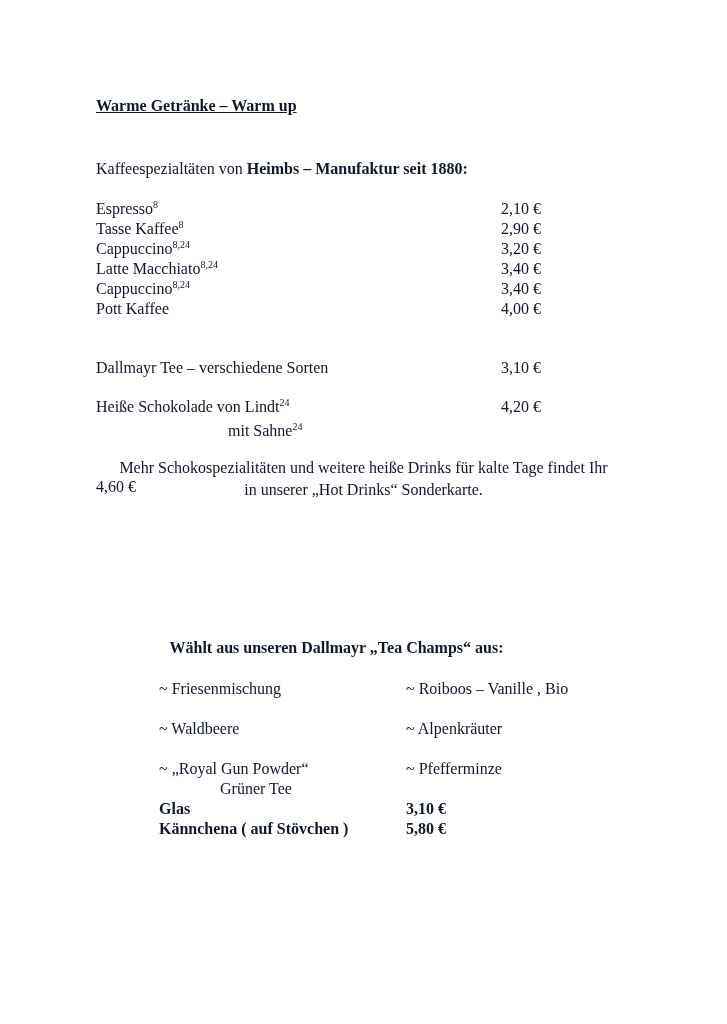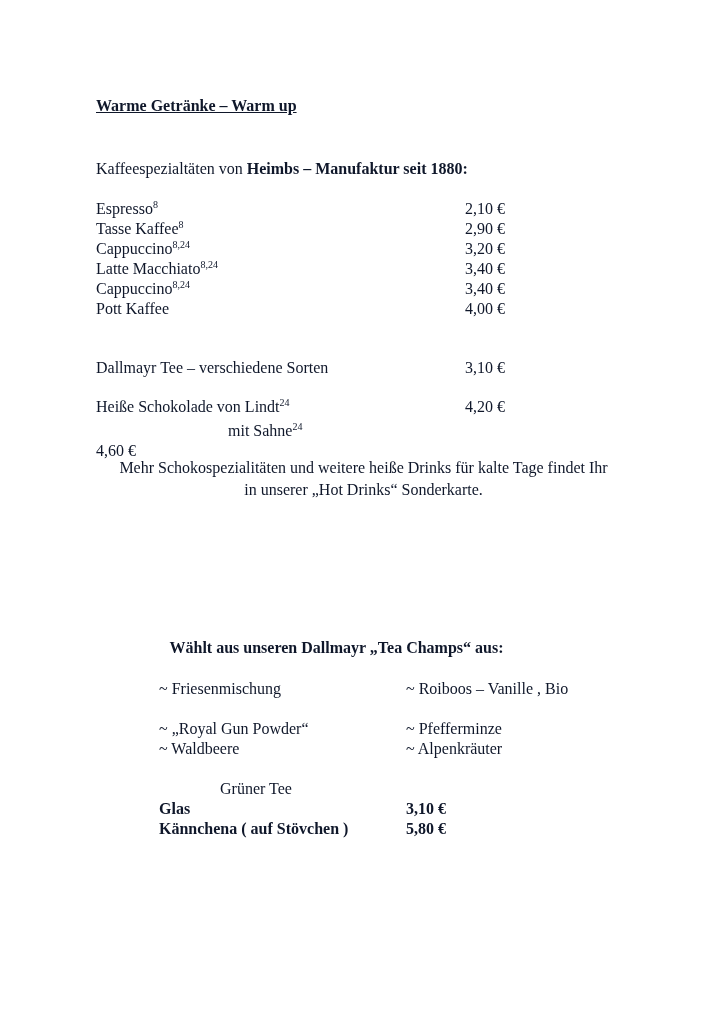--- a/index.html
+++ b/index.html
@@ -16,21 +16,21 @@
   .abs { position: absolute; }
   .title {
     left: 96px; top: 96px;
     font-weight: bold;
     text-decoration: underline;
     line-height: 20px;
   }
   .intro { left: 96px; top: 159px; line-height: 20px; }
   .intro .b { font-weight: bold; }
   .menu-block { left: 96px; top: 199px; width: 540px; }
-  .menu-row { display: flex; line-height: 20px; }
+  .menu-row { display: flex; line-height: 20px; gap: 36px; }
   .menu-row .name { width: 369px; }
   .menu-row .price { white-space: nowrap; }
   sup { font-size: 10px; line-height: 0; vertical-align: super; }
   .dallmayr-block { left: 96px; top: 358px; width: 540px; }
   .choco-block { left: 96px; top: 397px; width: 540px; }
   .choco-block .menu-row.indent .name { padding-left: 132px; box-sizing: border-box; }
   .choco-block .menu-row + .menu-row { margin-top: 4px; flex-direction: column; }
   .note {
     left: 0; top: 457px; width: 727px;
     text-align: center; line-height: 22px;
@@ -106,27 +106,27 @@
     <div>in unserer „Hot Drinks“ Sonderkarte.</div>
   </div>
 
   <div class="abs champs-heading">Wählt aus unseren Dallmayr „Tea Champs“ aus:</div>
 
   <div class="abs champs-grid">
     <div class="champs-row gap">
       <span class="cell-l">~ Friesenmischung</span>
       <span class="cell-r">~ Roiboos – Vanille , Bio</span>
     </div>
+    <div class="champs-row gap">
+      <span class="cell-l">~ Waldbeere</span>
+      <span class="cell-r">~ Alpenkräuter</span>
+    </div>
     <div class="champs-row">
       <span class="cell-l">~ „Royal Gun Powder“</span>
       <span class="cell-r">~ Pfefferminze</span>
-    </div>
-    <div class="champs-row gap">
-      <span class="cell-l">~ Waldbeere</span>
-      <span class="cell-r">~ Alpenkräuter</span>
     </div>
     <div class="champs-sub">Grüner Tee</div>
     <div class="champs-price-row">
       <span class="cell-l">Glas</span>
       <span class="cell-r">3,10 €</span>
     </div>
     <div class="champs-price-row">
       <span class="cell-l">Kännchena ( auf Stövchen )</span>
       <span class="cell-r">5,80 €</span>
     </div>

